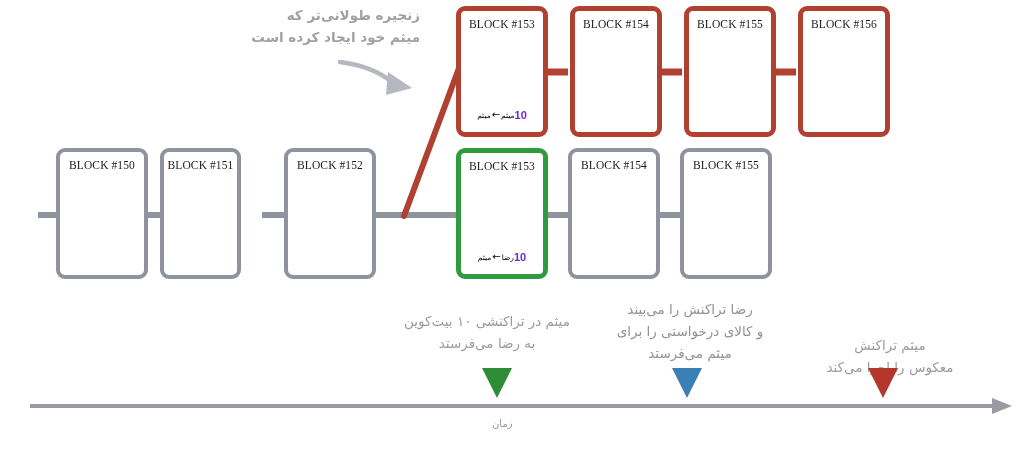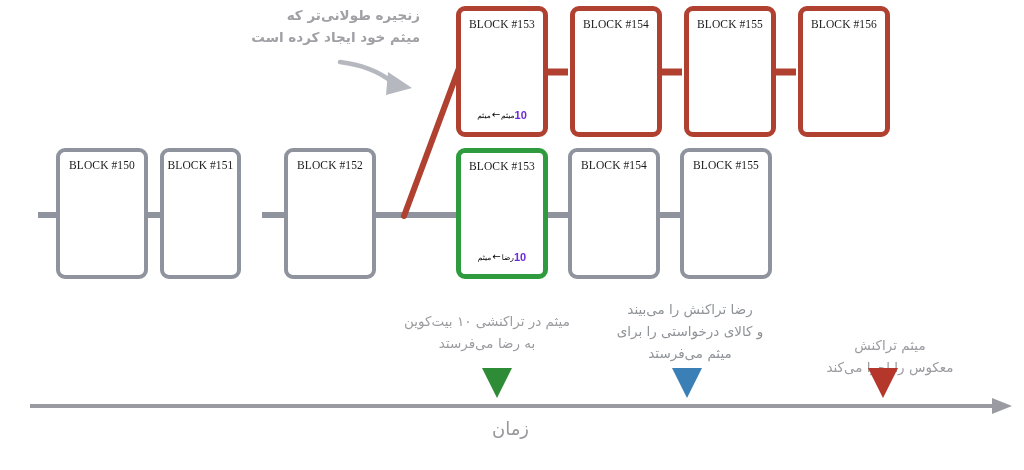--- a/index.html
+++ b/index.html
@@ -103,21 +103,21 @@
     z-index: 4;
   }
   .marker.green { border-top: 30px solid #2e8b36; }
   .marker.blue  { border-top: 30px solid #3a7fb5; }
   .marker.red   { border-top: 30px solid #b5372b; }
 
   .time-label {
     position: absolute;
     direction: rtl;
     font-family: "DejaVu Sans", sans-serif;
-    font-size: 18px;
+    font-size: 10px;
     color: #97979c;
     white-space: nowrap;
     z-index: 4;
     text-align: right;
   }
 </style>
 </head>
 <body>
 
 <div id="stage">

